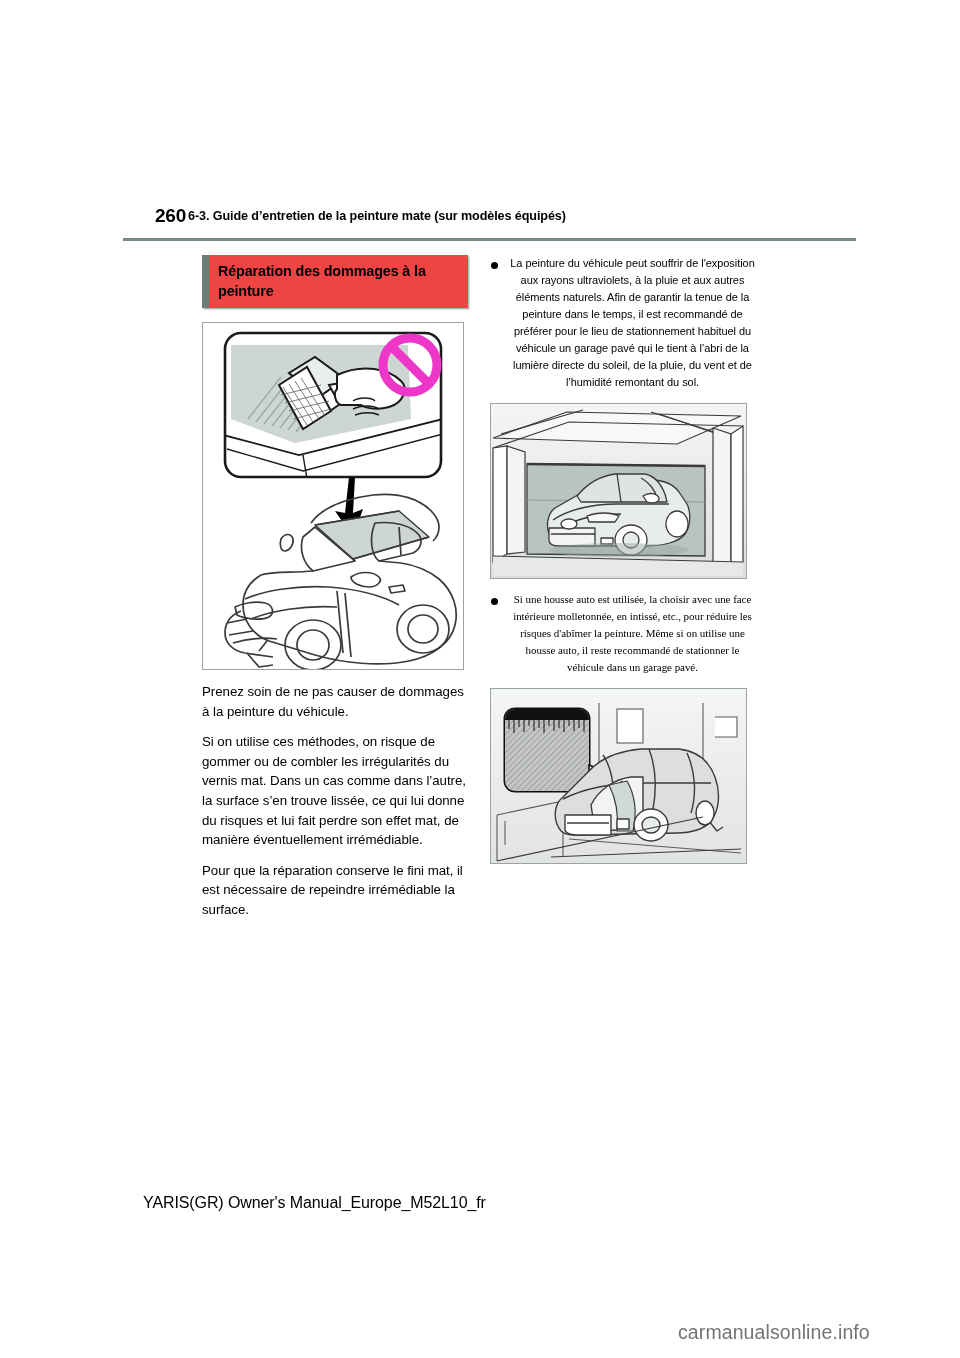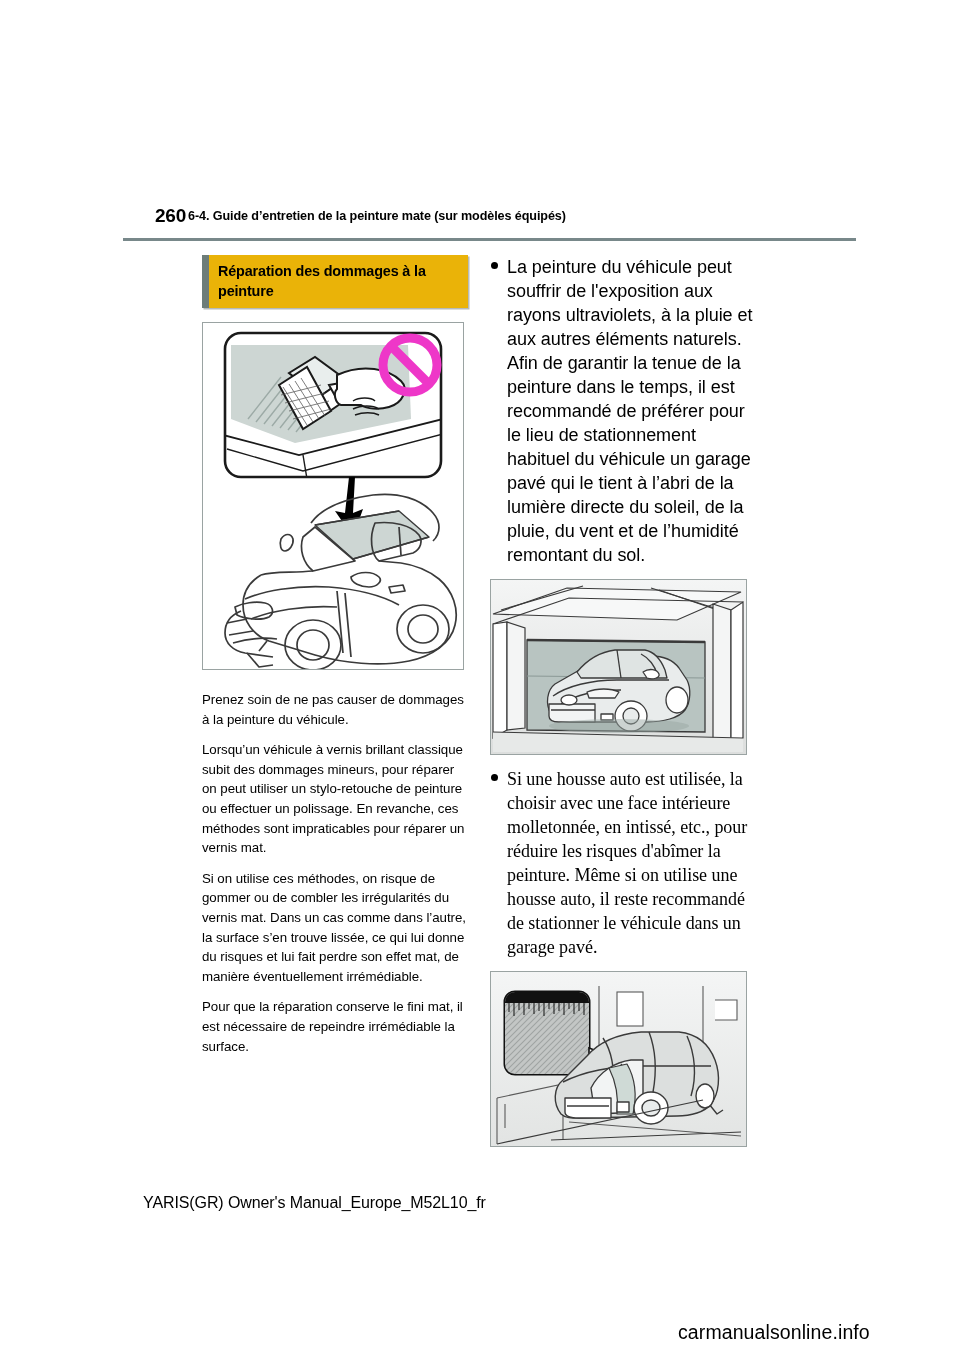--- a/index.html
+++ b/index.html
@@ -56,21 +56,21 @@
     position: absolute;
     top: 255px;
     width: 268px;
   }
   #col-left  { left: 202px; }
   #col-right { left: 490px; }
 
   
   .section-head {
     position: relative;
-    background: #eab308;
+    background: #ef4444;
     border-left: 7px solid #6d7d79;
     box-sizing: border-box;
     padding: 6px 6px 7px 9px;
     box-shadow: 1.5px 1.5px 0 rgba(120,130,128,0.55);
     margin-bottom: 14px;
   }
   .section-head .htext {
     font-size: 14.4px;
     font-weight: bold;
     line-height: 20px;
@@ -93,24 +93,25 @@
   .para {
     font-size: 13.3px;
     line-height: 19.6px;
     letter-spacing: -0.05px;
     margin: 0 0 11px 0;
     text-align: left;
   }
   .bullet {
     position: relative;
     padding-left: 17px;
-    font-size: 18px;
-    line-height: 24px;
+    font-size: 11px;
+    line-height: 17px;
     letter-spacing: -0.05px;
     margin: 0 0 12px 0;
+    text-align: center;
   }
   .bullet .dot {
     position: absolute;
     left: 1px;
     top: 6.5px;
     width: 7px;
     height: 7px;
     border-radius: 50%;
     background: #000;
   }
@@ -121,33 +122,33 @@
     left: 143px;
     top: 1194px;
     font-size: 16px;
     letter-spacing: -0.1px;
   }
   #watermark {
     position: absolute;
     left: 678px;
     top: 1321px;
     font-size: 19.5px;
-    color: #000000;
+    color: #737373;
     letter-spacing: 0.1px;
   }
 
   
   svg { display: block; }
 </style>
 </head>
 <body>
 
 <div id="page-header">
   <div id="page-number">260</div>
-  <div id="header-title">6-4. Guide d’entretien de la peinture mate (sur modèles équipés)</div>
+  <div id="header-title">6-3. Guide d’entretien de la peinture mate (sur modèles équipés)</div>
 </div>
 <div id="header-rule"></div>
 
 <div class="column" id="col-left">
 
   <div class="section-head">
     <div class="htext">Réparation des dommages à la peinture</div>
   </div>
 
   <div class="figure" style="width:262px;height:348px;">
@@ -254,23 +255,22 @@
         <path d="M24 300 L44 296"></path>
         <path d="M26 312 L50 308"></path>
         <path d="M30 320 C44 316 60 314 74 316"></path>
         <path d="M44 330 L56 344 L70 342"></path>
         <path d="M32 284 C40 280 52 278 62 280 C70 282 72 290 66 294 C58 298 42 296 34 292 Z"></path>
         <path d="M56 328 L64 318"></path>
       </g>
     </svg>
   </div>
 
-  <div style="margin-top:20px;">
+  <div style="margin-top:12px;">
     <p class="para">Prenez soin de ne pas causer de dommages à la peinture du véhicule.</p>
-    <p class="para">Lorsqu’un véhicule à vernis brillant classique subit des dommages mineurs, pour réparer on peut utiliser un stylo-retouche de peinture ou effectuer un polissage. En revanche, ces méthodes sont impraticables pour réparer un vernis mat.</p>
     <p class="para">Si on utilise ces méthodes, on risque de gommer ou de combler les irrégularités du vernis mat. Dans un cas comme dans l’autre, la surface s’en trouve lissée, ce qui lui donne du risques et lui fait perdre son effet mat, de manière éventuellement irrémédiable.</p>
     <p class="para">Pour que la réparation conserve le fini mat, il est nécessaire de repeindre irrémédiable la surface.</p>
   </div>
 </div>
 
 <div class="column" id="col-right">
 
 
   <div class="bullet">
     <span class="dot"></span>

